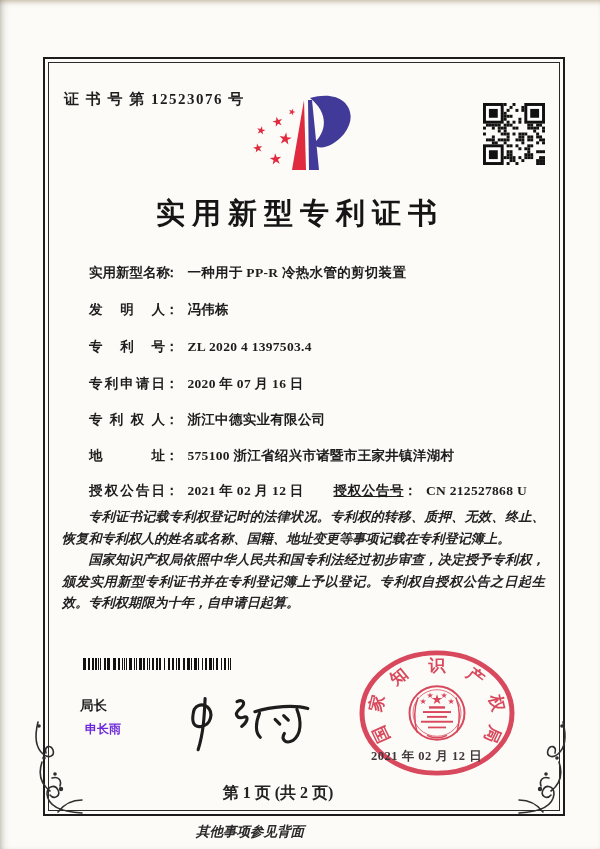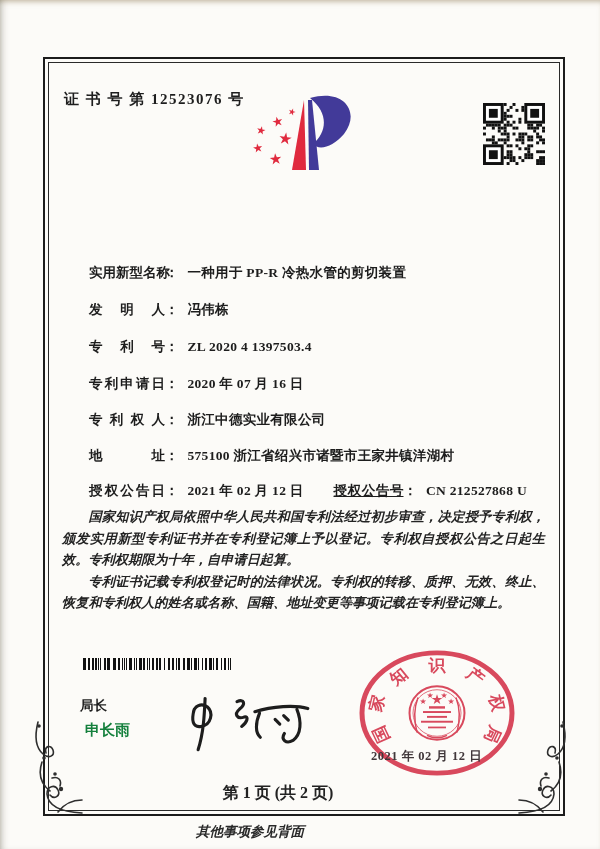--- a/index.html
+++ b/index.html
@@ -18,21 +18,21 @@
   .f-label{display:inline-block;width:76px;text-align:justify;text-align-last:justify;vertical-align:bottom;}
   .f-colon{display:inline-block;}
   .f-value{display:inline-block;margin-left:9px;letter-spacing:.3px;}
   .f-value.w1{width:146px;}
   .f-label2{display:inline-block;width:70px;text-align:justify;text-align-last:justify;text-decoration:underline;}
   .legal{position:absolute;left:62px;top:506px;width:483px;color:#232323;
          font-size:13.2px;line-height:21.5px;font-style:italic;font-weight:bold;}
   .legal p{margin:0;text-indent:2em;text-align:justify;}
   .barcode{position:absolute;left:83px;top:658px;}
   .signer-title{position:absolute;left:80px;top:697px;font-family:"Liberation Sans","DejaVu Sans",sans-serif;font-size:13.5px;font-weight:bold;color:#1c1c1c;}
-  .signer-name{position:absolute;left:85px;top:721px;font-family:Liberation Serif, serif;font-size:15px;font-weight:bold;color:#15803d;}
+  .signer-name{position:absolute;left:85px;top:721px;font-family:Liberation Serif, serif;font-size:12px;font-weight:bold;color:#6d28d9;}
   .signature{position:absolute;left:172px;top:686px;}
   .seal{position:absolute;left:357px;top:649px;z-index:1;}
   .seal-date{position:absolute;left:371px;top:748px;z-index:2;font-size:12.5px;font-weight:bold;color:#40373a;letter-spacing:.5px;white-space:nowrap;}
   .ornament{position:absolute;z-index:3;}
   .ornament.bl{left:28px;top:720px;}
   .ornament.br{left:517px;top:720px;transform:scaleX(-1);}
   .page-num{position:absolute;left:0;top:783px;width:556px;text-align:center;font-size:16px;font-weight:bold;color:#222;}
   .back-note{position:absolute;left:0;top:823px;width:500px;text-align:center;font-size:13.5px;font-weight:bold;font-style:italic;color:#2a2a2a;}
 </style>
 </head>
@@ -186,20 +186,21 @@
         <rect x="6" y="6" width="9" height="9" fill="#111"></rect>
         <rect x="42" y="0" width="21" height="21" fill="#111"></rect>
         <rect x="45" y="3" width="15" height="15" fill="#fff"></rect>
         <rect x="48" y="6" width="9" height="9" fill="#111"></rect>
         <rect x="0" y="42" width="21" height="21" fill="#111"></rect>
         <rect x="3" y="45" width="15" height="15" fill="#fff"></rect>
         <rect x="6" y="48" width="9" height="9" fill="#111"></rect>
       </g>
   </svg>
 
+  <div class="title">实用新型专利证书</div>
 
   <div class="fields">
     <div class="frow" style="top:6px">
       <span class="f-label">实用新型名称</span><span class="f-colon">：</span><span class="f-value">一种用于 PP-R 冷热水管的剪切装置</span>
     </div>
     <div class="frow" style="top:43px">
       <span class="f-label">发明人</span><span class="f-colon">：</span><span class="f-value">冯伟栋</span>
     </div>
     <div class="frow" style="top:80px">
       <span class="f-label">专利号</span><span class="f-colon">：</span><span class="f-value">ZL 2020 4 1397503.4</span>
@@ -212,22 +213,22 @@
     </div>
     <div class="frow" style="top:189px">
       <span class="f-label">地址</span><span class="f-colon">：</span><span class="f-value">575100 浙江省绍兴市诸暨市王家井镇洋湖村</span>
     </div>
     <div class="frow" style="top:224px">
       <span class="f-label">授权公告日</span><span class="f-colon">：</span><span class="f-value w1">2021 年 02 月 12 日</span><span class="f-label2">授权公告号</span><span class="f-colon">：</span><span class="f-value">CN 212527868 U</span>
     </div>
   </div>
 
   <div class="legal">
+    <p>专利证书记载专利权登记时的法律状况。专利权的转移、质押、无效、终止、恢复和专利权人的姓名或名称、国籍、地址变更等事项记载在专利登记簿上。</p>
     <p>国家知识产权局依照中华人民共和国专利法经过初步审查，决定授予专利权，颁发实用新型专利证书并在专利登记簿上予以登记。专利权自授权公告之日起生效。专利权期限为十年，自申请日起算。</p>
-    <p>专利证书记载专利权登记时的法律状况。专利权的转移、质押、无效、终止、恢复和专利权人的姓名或名称、国籍、地址变更等事项记载在专利登记簿上。</p>
   </div>
 
   <svg class="barcode" width="150" height="12" viewBox="0 0 150 12">
     <g id="bc-g">
         <rect x="0" y="0" width="3" height="12" fill="#111"></rect>
         <rect x="5" y="0" width="2" height="12" fill="#111"></rect>
         <rect x="9" y="0" width="2" height="12" fill="#111"></rect>
         <rect x="12" y="0" width="2" height="12" fill="#111"></rect>
         <rect x="15" y="0" width="1" height="12" fill="#111"></rect>
         <rect x="17" y="0" width="1" height="12" fill="#111"></rect>

